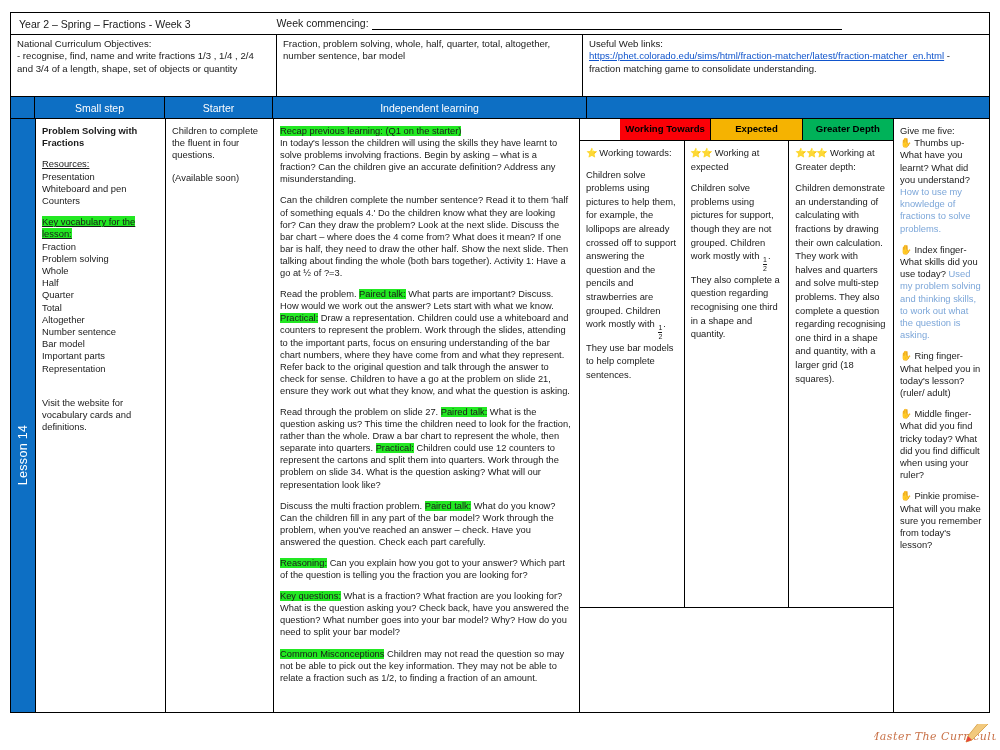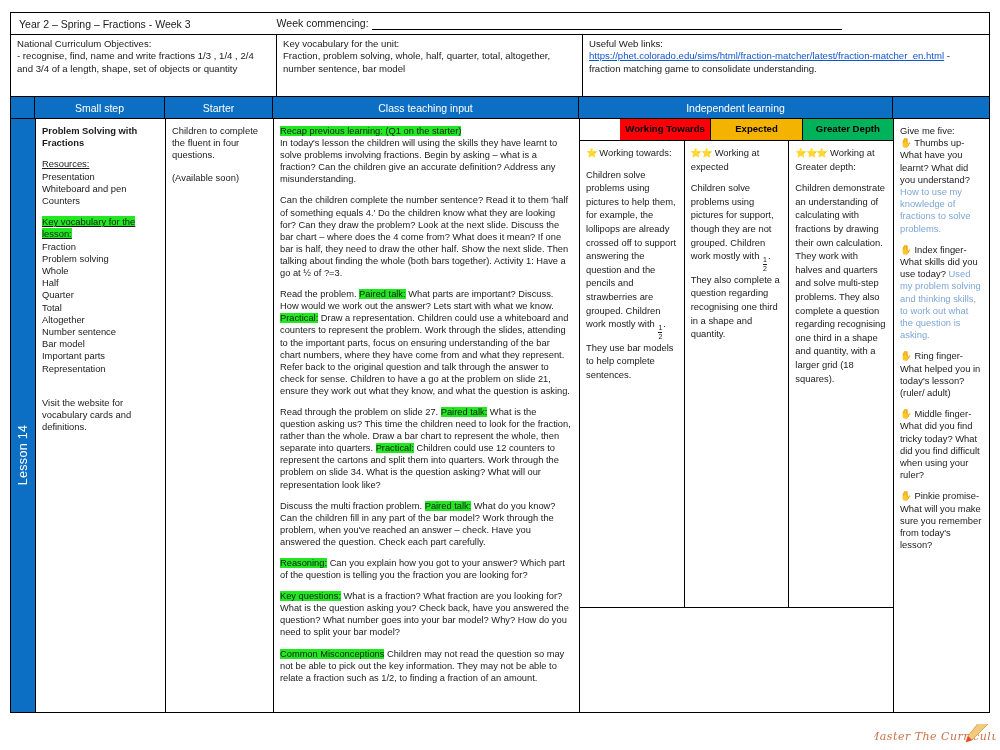--- a/index.html
+++ b/index.html
@@ -240,34 +240,32 @@
       <span>Week commencing:</span><span class="ruleline"></span>
     </span>
   </div>
 
   <div class="inforow">
     <div class="infocell c-nc">
       <div>National Curriculum Objectives:</div>
       <div>- recognise, find, name and write fractions 1/3 , 1/4 , 2/4 and 3/4 of a length, shape, set of objects or quantity</div>
     </div>
     <div class="infocell c-voc">
-      <div>Key vocabulary for the unit:</div>
       <div>Fraction, problem solving, whole, half, quarter, total, altogether, number sentence, bar model</div>
     </div>
     <div class="infocell c-web">
       <div>Useful Web links:</div>
       <div><a class="weblink" href="#">https://phet.colorado.edu/sims/html/fraction-matcher/latest/fraction-matcher_en.html</a> <span>- fraction matching game to consolidate understanding.</span></div>
     </div>
   </div>
 
   <div class="headbar">
     <div class="hc h-spine"></div>
     <div class="hc h-small">Small step</div>
     <div class="hc h-start">Starter</div>
-    <div class="hc h-class">Class teaching input</div>
     <div class="hc h-indep">Independent learning</div>
     <div class="hc h-plen">Plenary</div>
   </div>
 
   <div class="bodyrow">
 
     <div class="spine">
       <span>Lesson 14</span>
     </div>
 

